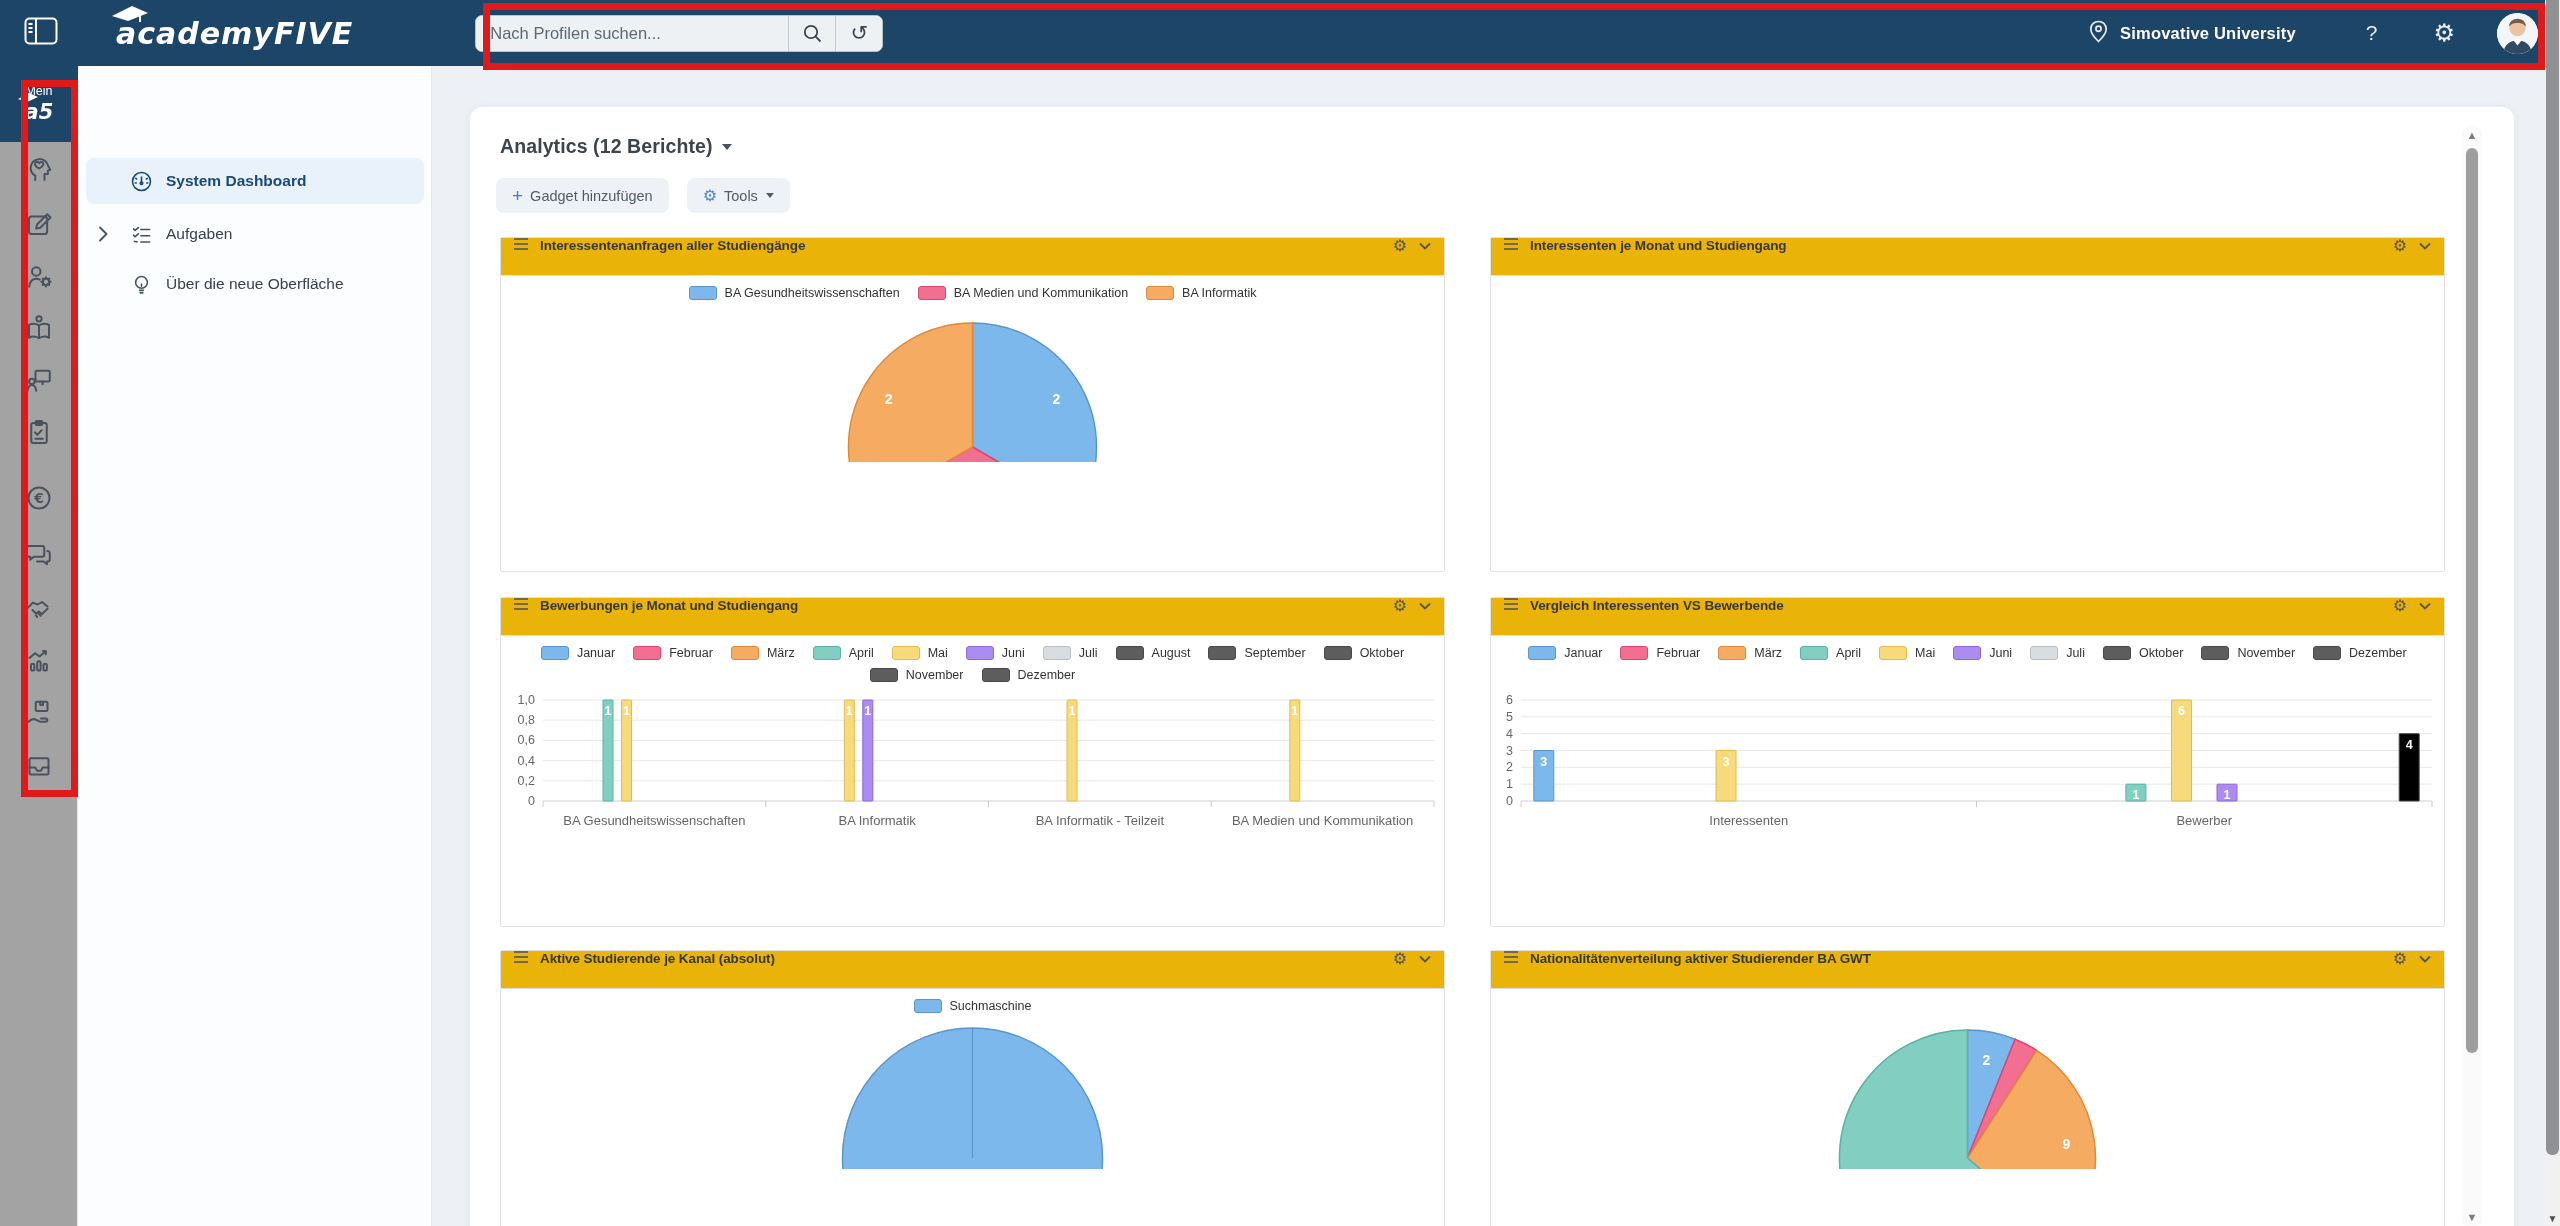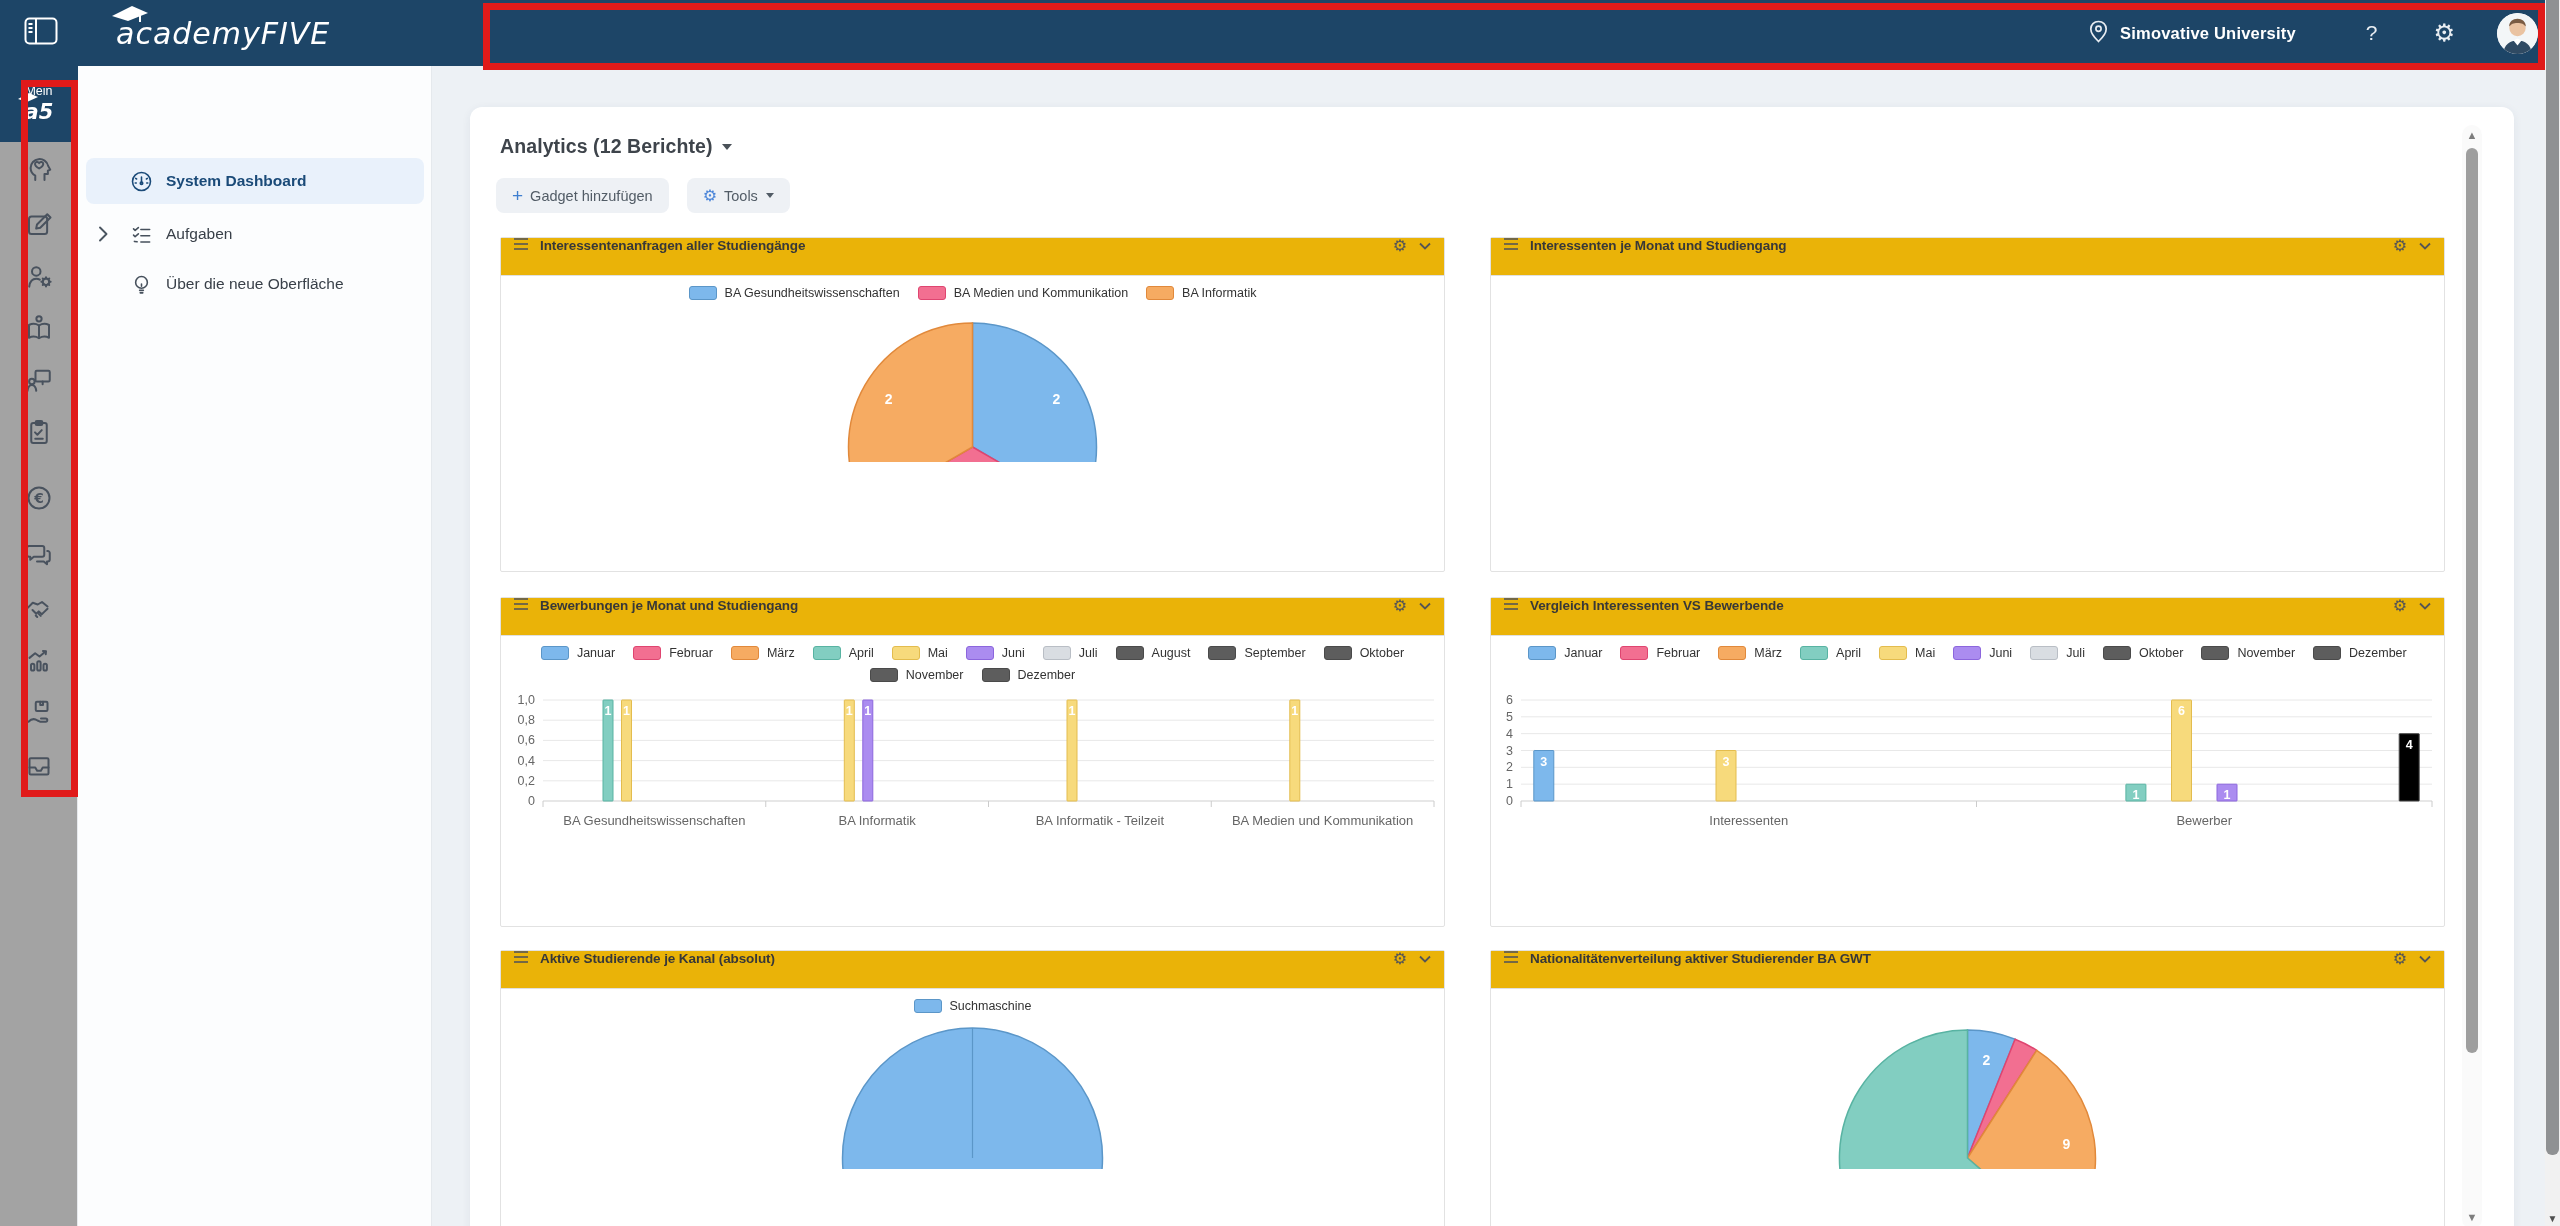--- a/index.html
+++ b/index.html
@@ -3,21 +3,21 @@
 <meta charset="utf-8">
 <style>
   * { box-sizing: border-box; margin: 0; padding: 0; }
   html,body { width:2560px; height:1226px; overflow:hidden; }
   body { font-family:"Liberation Sans","DejaVu Sans",sans-serif; color:#333; background:#edf1f5; position:relative; }
 
   
   #navbar { position:absolute; left:0; top:0; width:2560px; height:66px; background:#1d4567; display:flex; align-items:center; z-index:5; }
   #nav-toggle { margin-left:24px; cursor:pointer; flex:0 0 auto; }
   #logo { margin-left:58px; display:flex; align-items:flex-start; color:#fff; position:relative; }
-  #logo-text { font-family:"DejaVu Sans",sans-serif; font-style:italic; font-weight:normal; font-size:30px; letter-spacing:1px; color:#fff; }
+  #logo-text { font-family:"DejaVu Sans",sans-serif; font-style:italic; font-weight:bold; font-size:30px; letter-spacing:1px; color:#fff; }
   #logo-cap { position:absolute; left:-6px; top:-12px; }
   #search-group { margin-left:122px; display:flex; align-items:stretch; height:37px; border-radius:7px; overflow:hidden; border:1px solid #b9c2ca; background:#eef1f3; }
   #search-input { width:312px; height:100%; border:none; outline:none; background:#eef1f3; padding:0 14px; font-size:16.5px; color:#39424c; font-family:inherit; }
   #search-input::placeholder { color:#5d6974; }
   .search-btn { width:47px; display:flex; align-items:center; justify-content:center; background:#eef1f3; border-left:1px solid #c6cdd3; cursor:pointer; color:#3c4652; }
   #history-icon { font-size:21px; color:#3c4652; line-height:1; transform:translateY(-1px); }
   #nav-right { margin-left:auto; display:flex; align-items:center; gap:0; padding-right:22px; }
   #tenant-pin { margin-right:12px; }
   #tenant-name { color:#fff; font-size:16.5px; font-weight:bold; letter-spacing:.2px; }
   #help-btn { color:#e8edf2; font-size:21px; font-weight:400; margin-left:70px; cursor:pointer; }
@@ -108,20 +108,32 @@
     </svg>
   </span>
   <div id="logo">
     <span id="logo-cap">
       <svg width="40" height="22" viewBox="0 0 40 22">
           <polygon points="2,12 22,2 38,9 18,17" fill="#ffffff"></polygon>
           <line x1="30" y1="11" x2="30" y2="18" stroke="#ffffff" stroke-width="2"></line>
         </svg>
     </span>
     <span id="logo-text">academyFIVE</span>
+  </div>
+  <div id="search-group">
+    <input id="search-input" type="text" placeholder="Nach Profilen suchen..." style="">
+    <span class="search-btn">
+      <svg width="21" height="21" viewBox="0 0 21 21" fill="none" stroke="#3c4652" stroke-width="1.8">
+        <circle cx="9" cy="9" r="6.2"></circle>
+          <line x1="13.7" y1="13.7" x2="18.5" y2="18.5"></line>
+      </svg>
+    </span>
+    <span class="search-btn">
+      <span id="history-icon">↺</span>
+    </span>
   </div>
   <div id="nav-right">
     <span id="tenant-pin">
       <svg width="19" height="23" viewBox="0 0 19 23" fill="none" stroke="#e8edf2" stroke-width="1.7">
         <path d="M9.5 1.5 C5 1.5 1.8 4.8 1.8 9 c0 5.2 7.7 12.5 7.7 12.5 S17.2 14.2 17.2 9 c0-4.2-3.2-7.5-7.7-7.5 z"></path>
         <circle cx="9.5" cy="8.8" r="2.6"></circle>
       </svg>
     </span>
     <span id="tenant-name">Simovative University</span>
     <span id="help-btn">?</span>

